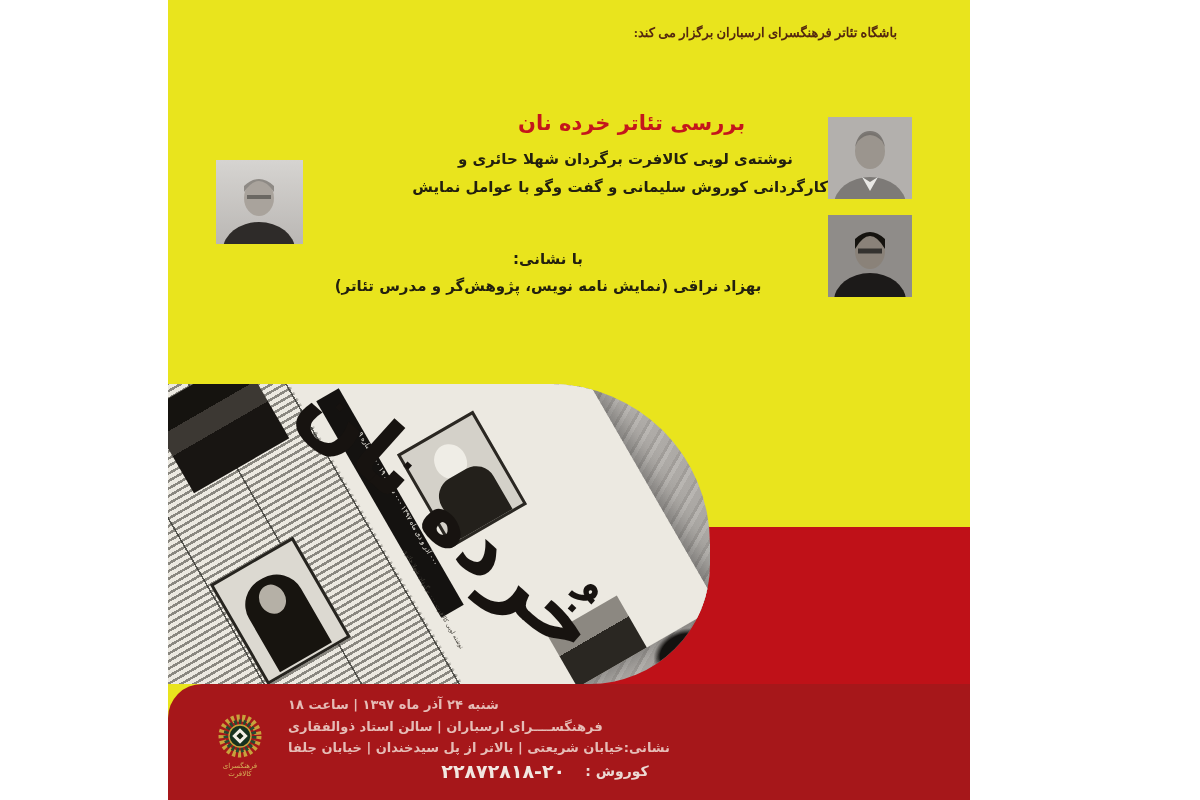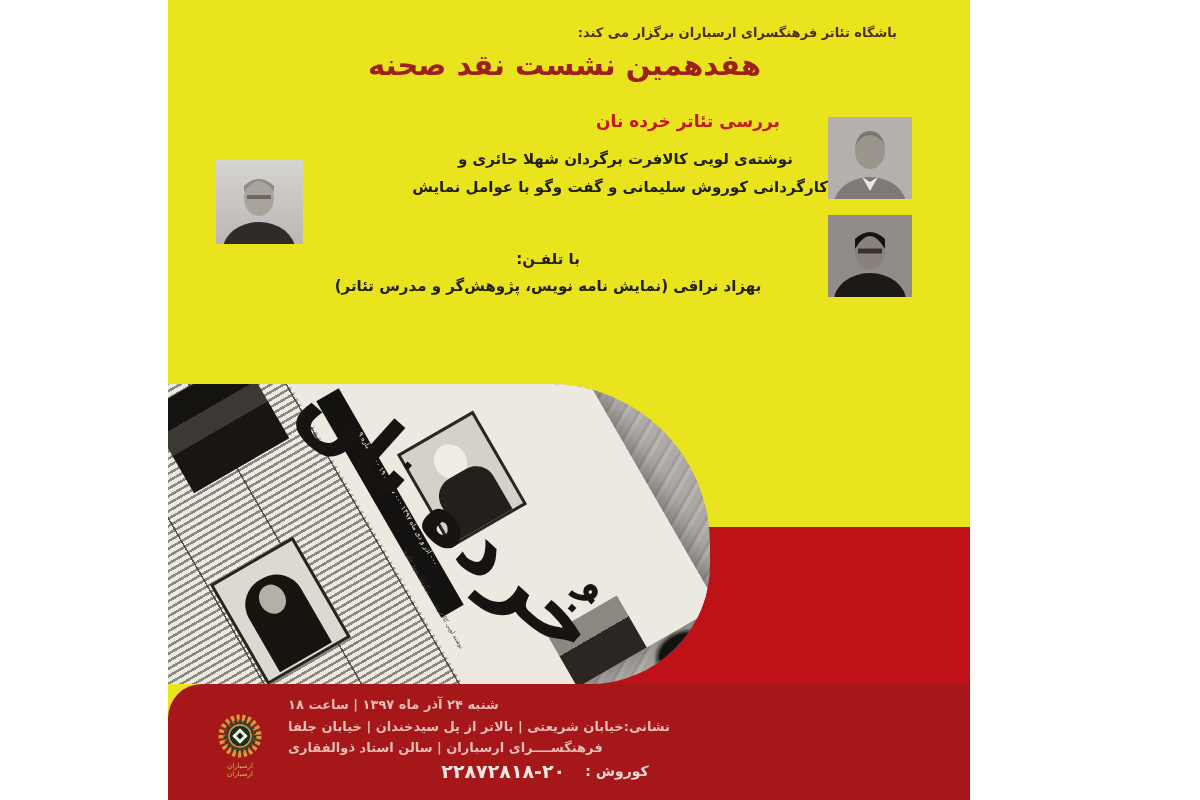--- a/index.html
+++ b/index.html
@@ -4,25 +4,25 @@
 <style>
   html,body{margin:0;padding:0;background:#ffffff;}
   .canvas{position:relative;width:1200px;height:800px;background:#ffffff;overflow:hidden;
           font-family:"DejaVu Sans","Liberation Sans",sans-serif;}
   .poster{position:absolute;left:168px;top:0;width:802px;height:800px;background:#e9e41d;overflow:hidden;}
 
   .rtl{direction:rtl;}
   .nowrap{white-space:nowrap;}
 
   
-  .intro-line{position:absolute;top:25px;right:73px;font-size:13px;font-weight:bold;color:#54280f;z-index:6;}
+  .intro-line{position:absolute;top:25px;right:73px;font-size:13px;font-weight:bold;color:#54280f;z-index:6;font-family:Liberation Serif, serif;}
   .main-title{position:absolute;top:48px;left:233px;width:360px;text-align:center;font-size:29px;
               font-weight:bold;color:#9e201e;z-index:6;letter-spacing:-1px;}
-  .review-heading{position:absolute;top:111px;left:350px;width:340px;text-align:center;
-                  font-size:17px;font-weight:bold;color:#c4161c;z-index:6;}
+  .review-heading{position:absolute;top:111px;left:350px;width:340px;text-align:left;
+                  font-size:21px;font-weight:bold;color:#c4161c;z-index:6;}
   .credit-1{position:absolute;top:150px;left:290px;width:360px;text-align:left;font-size:15px;
             font-weight:bold;color:#23200f;z-index:6;}
   .credit-2{position:absolute;top:178px;left:220px;width:440px;font-size:15px;
             font-weight:bold;color:#23200f;z-index:6;}
   .guests{position:absolute;top:246px;left:100px;width:560px;text-align:center;font-size:15px;
           font-weight:bold;color:#23200f;line-height:27px;z-index:6;}
 
   
   .photo{position:absolute;z-index:6;overflow:hidden;}
   .photo svg{display:block;}
@@ -78,27 +78,26 @@
   .logo{position:absolute;left:49px;top:30px;width:46px;text-align:center;}
   .logo-caption{font-size:7px;color:#d9b75a;line-height:8px;}
 </style>
 </head>
 <body>
 
 <div class="canvas">
   <div class="poster">
 
     <div class="intro-line rtl nowrap">باشگاه تئاتر فرهنگسرای ارسباران برگزار می کند:</div>
-    <div class="main-title rtl nowrap">هفدهمین نشست نقد صحنه</div>
     <div class="review-heading rtl nowrap">بررسی تئاتر خرده نان</div>
     <div class="credit-1 rtl nowrap">نوشته‌ی لویی کالافرت برگردان شهلا حائری و</div>
     <div class="credit-2 rtl nowrap">کارگردانی کوروش سلیمانی و گفت وگو با عوامل نمایش</div>
 
     <div class="guests rtl">
-      <div>با تلفـن:</div>
+      <div>با نشانی:</div>
       <div>بهزاد نراقی (نمایش نامه نویس، پژوهش‌گر و مدرس تئاتر)</div>
     </div>
 
     <div class="photo photo-left">
       <svg width="87" height="84" viewBox="0 0 87 84">
         <rect width="87" height="84" fill="#cbc8c5"></rect>
         <rect width="87" height="84" fill="url(#g1)"></rect>
         <defs>
             <linearGradient id="g1" x1="0" y1="0" x2="0" y2="1">
           <stop offset="0" stop-color="#d6d4d1"></stop>
@@ -154,26 +153,26 @@
     <div class="footer-band">
       <div class="logo">
         <svg width="44" height="44" viewBox="0 0 44 44">
           <circle cx="22" cy="22" r="18" fill="none" stroke="#c8a23c" stroke-width="7" stroke-dasharray="3 2.4"></circle>
           <circle cx="22" cy="22" r="14" fill="none" stroke="#274a32" stroke-width="5" stroke-dasharray="2.6 2"></circle>
           <circle cx="22" cy="22" r="11" fill="#16321f"></circle>
           <circle cx="22" cy="22" r="11" fill="none" stroke="#c8a23c" stroke-width="1.4"></circle>
           <rect x="16.5" y="16.5" width="11" height="11" fill="#f2efe6" transform="rotate(45 22 22)"></rect>
           <rect x="19.5" y="19.5" width="5" height="5" fill="#10230f" transform="rotate(45 22 22)"></rect>
         </svg>
-        <div class="logo-caption rtl">ارسباران ارسباران</div>
+        <div class="logo-caption rtl">فرهنگسرای کالافرت</div>
       </div>
       <div class="footer-lines rtl">
         <div>شنبه ۲۴ آذر ماه ۱۳۹۷ | ساعت ۱۸</div>
+        <div>فرهنگســــرای ارسباران | سالن استاد ذوالفقاری</div>
         <div>نشانی:خیابان شریعتی | بالاتر از پل سیدخندان | خیابان جلفا</div>
-        <div>فرهنگســــرای ارسباران | سالن استاد ذوالفقاری</div>
         <div class="phone-line">
           <span>کوروش :</span>
           <span class="phone-number">۲۲۸۷۲۸۱۸-۲۰</span>
         </div>
       </div>
     </div>
 
   </div>
 </div>
 

